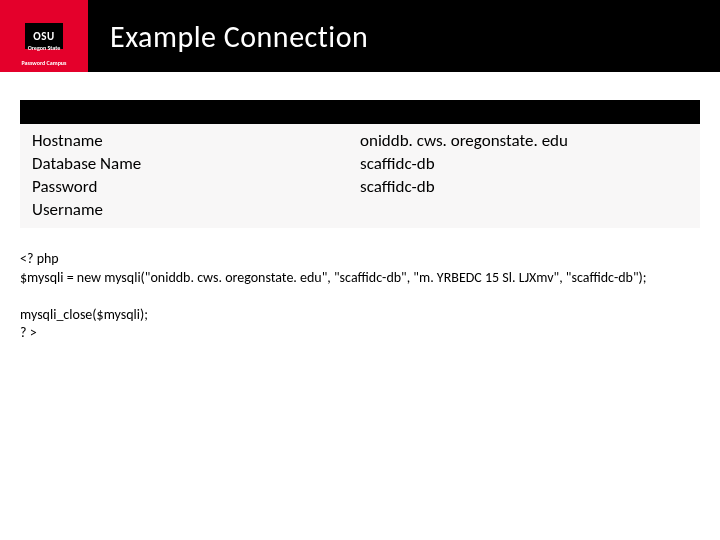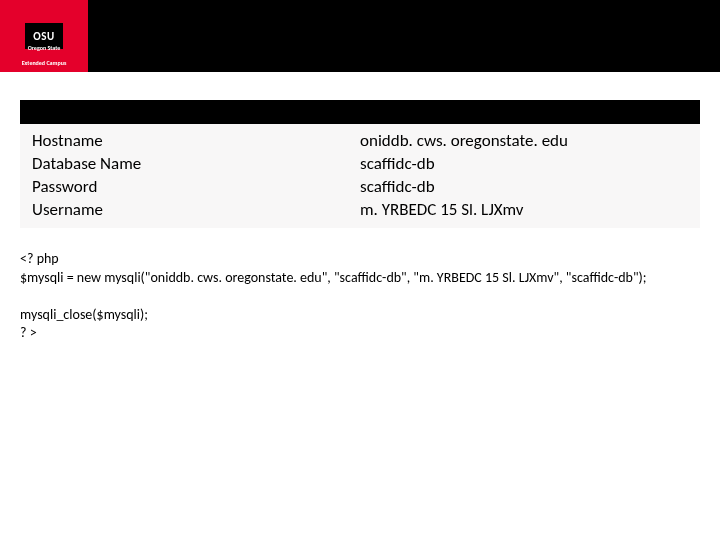--- a/index.html
+++ b/index.html
@@ -100,39 +100,39 @@
     }
     .code .gap { height: 18px; }
   </style>
 </head>
 <body>
 
 <div class="header">
   <div class="logo">
     <div class="logo-inner">OSU</div>
     <div class="logo-label1">Oregon State</div>
-    <div class="logo-label2">Extended Campus</div>
+    <div class="logo-label2">Password Campus</div>
   </div>
+  <div class="title">Example Connection</div>
 </div>
 
 <div class="content">
   <div class="table-wrap">
     <div class="table-header"></div>
     <div class="table-body">
       <div class="col-left">
         <div>Hostname</div>
         <div>Database Name</div>
         <div>Password</div>
         <div>Username</div>
       </div>
       <div class="col-right">
         <div>oniddb. cws. oregonstate. edu</div>
         <div>scaffidc-db</div>
         <div>scaffidc-db</div>
-        <div>m. YRBEDC 15 Sl. LJXmv</div>
       </div>
     </div>
   </div>
 
   <div class="code">
     <div>&lt;? php</div>
     <div>$mysqli = new mysqli("oniddb. cws. oregonstate. edu", "scaffidc-db", "m. YRBEDC 15 Sl. LJXmv", "scaffidc-db");</div>
     <div class="gap"></div>
     <div>mysqli_close($mysqli);</div>
     <div>? &gt;</div>

